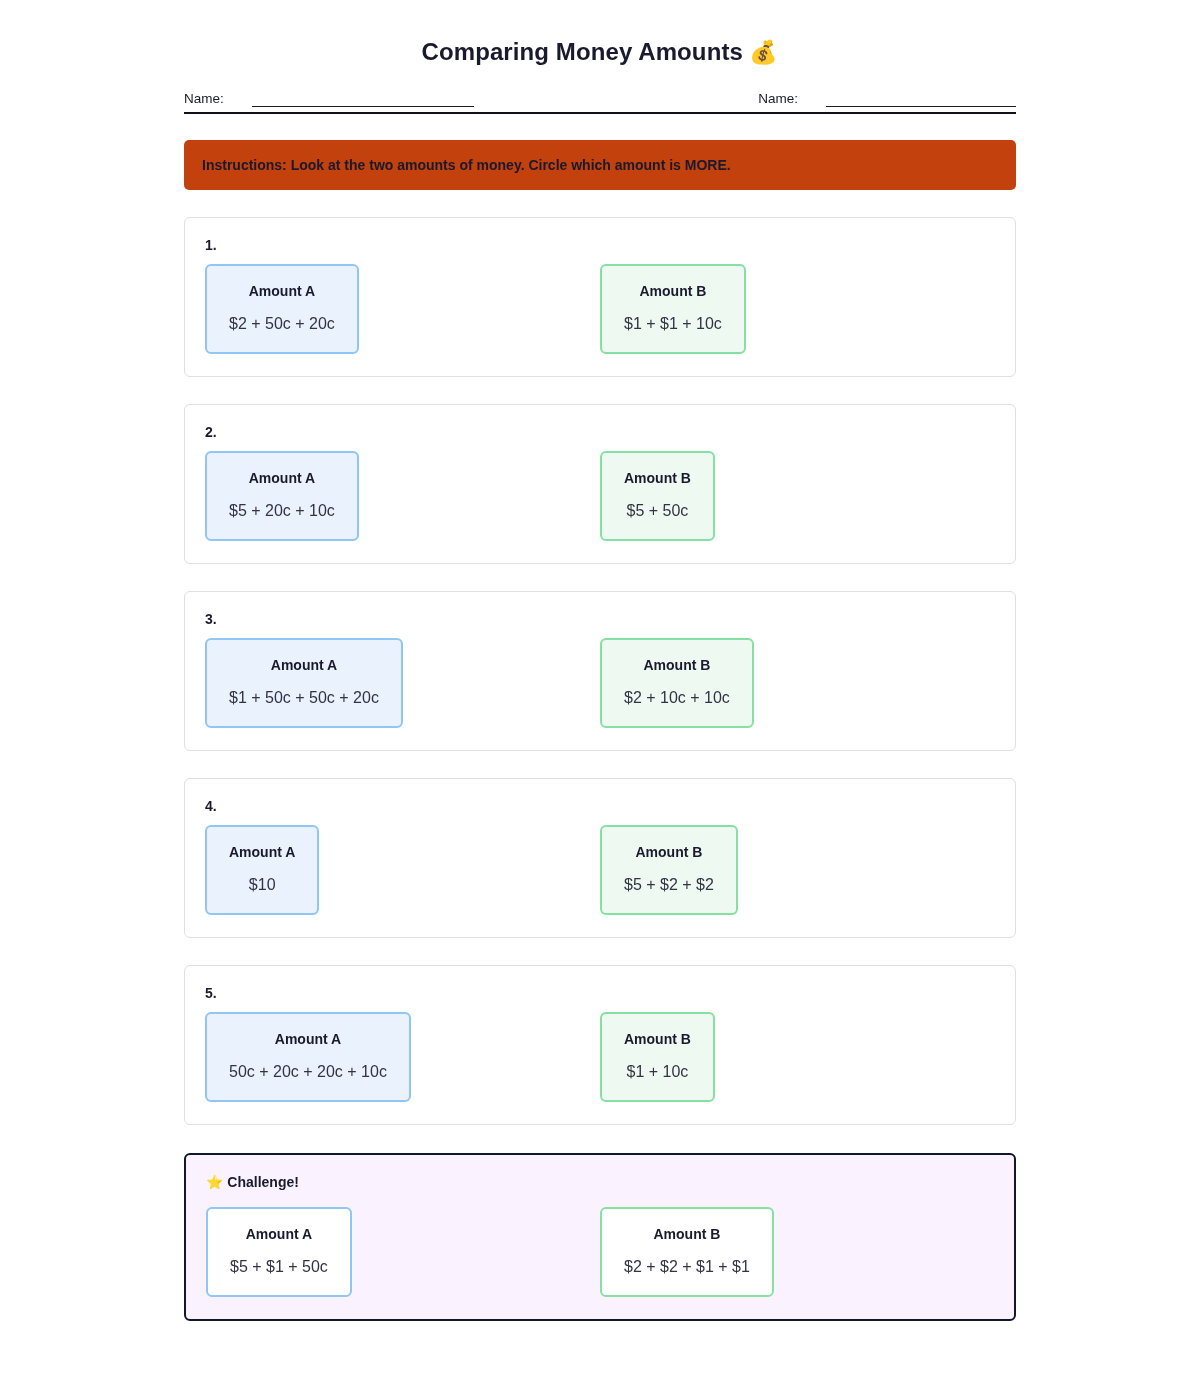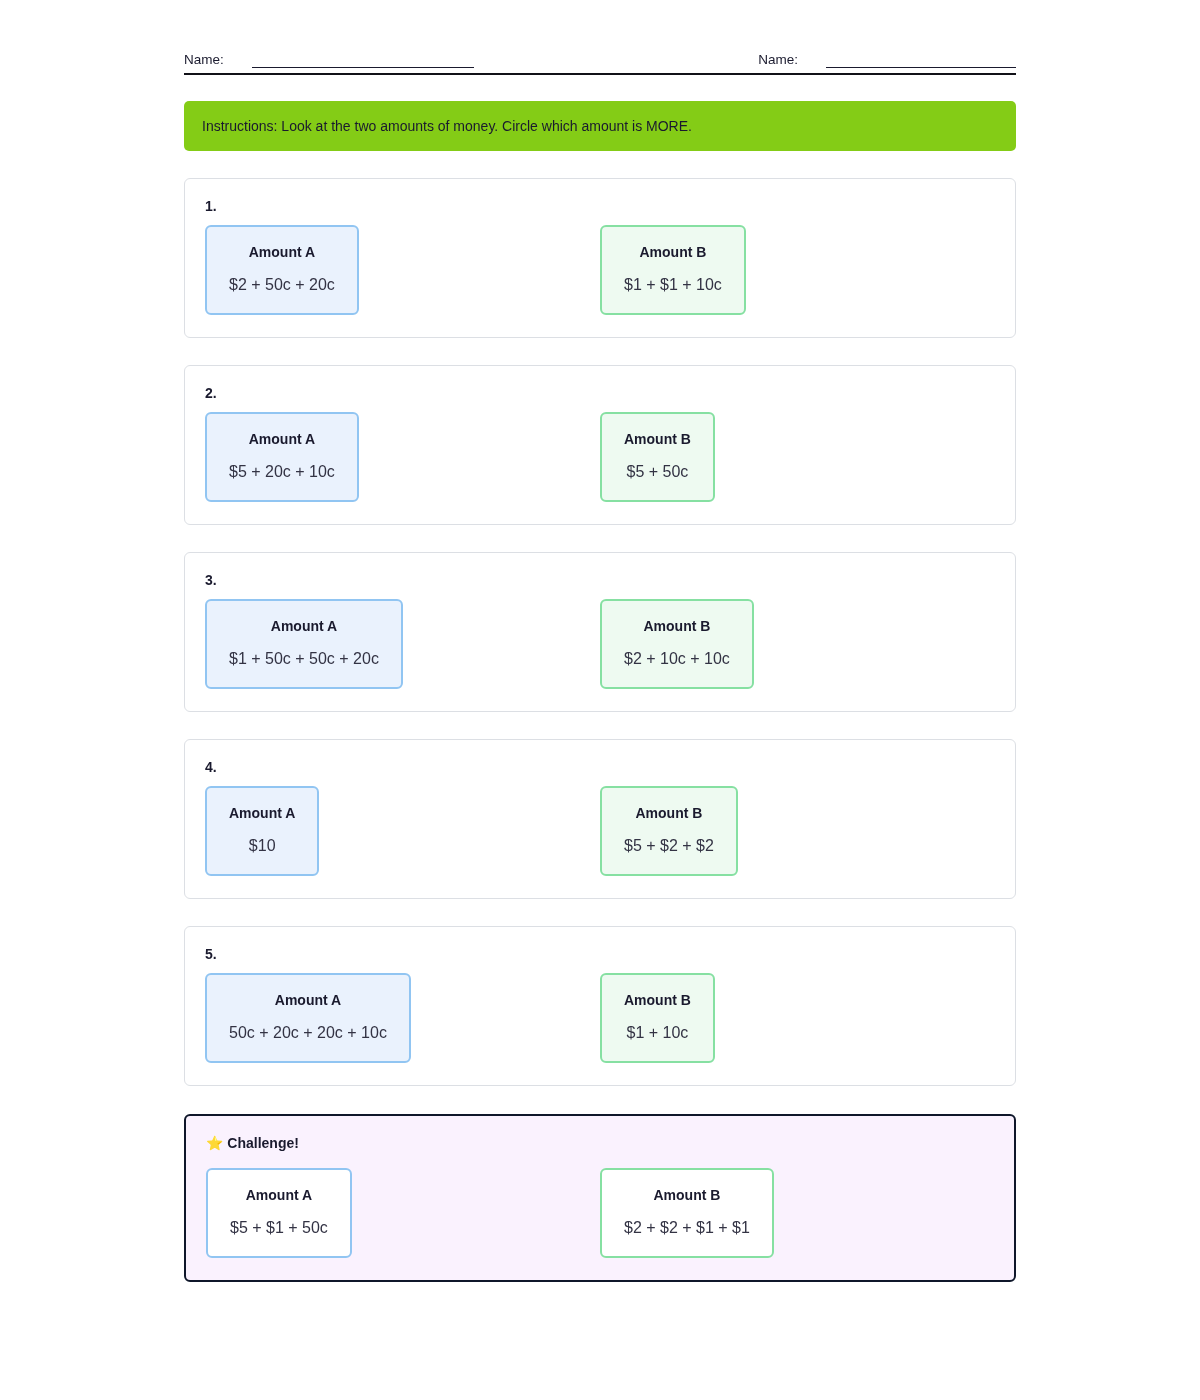--- a/index.html
+++ b/index.html
@@ -67,25 +67,25 @@
     border-bottom: 1px solid #1a1a2e;
     height: 14px;
     margin-left: 6px;
   }
   .meta-line.name { width: 222px; }
   .meta-line.date { width: 190px; }
 
   
   .instructions {
     margin-top: 26px;
-    background: #84cc16;
+    background: #c2410c;
     border-radius: 5px;
     padding: 16px 18px;
     font-size: 14px;
-    font-weight: normal;
+    font-weight: bold;
     color: #1a1a2e;
     line-height: 18px;
   }
 
   
   .question-card {
     margin-top: 27px;
     border: 1px solid #dcdfe4;
     border-radius: 6px;
     background: #ffffff;
@@ -172,20 +172,24 @@
     background: #ffffff;
     border: 2px solid #86e0a2;
   }
 </style>
 </head>
 <body>
 
 <div class="page">
   <div class="sheet">
 
+    <h1 class="title">
+      <span>Comparing Money Amounts</span>
+      <span class="emoji">💰</span>
+    </h1>
 
     <div class="meta-row">
       <div class="meta-field">
         <span class="meta-label">Name:</span>
         <span class="meta-line name"></span>
       </div>
       <div class="meta-field">
         <span class="meta-label">Name:</span>
         <span class="meta-line date"></span>
       </div>

